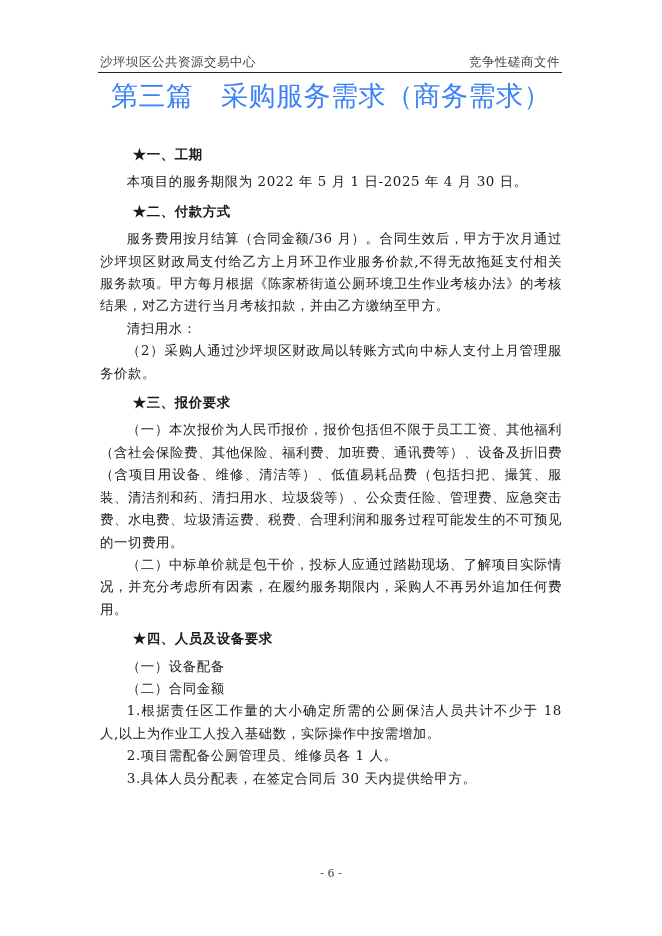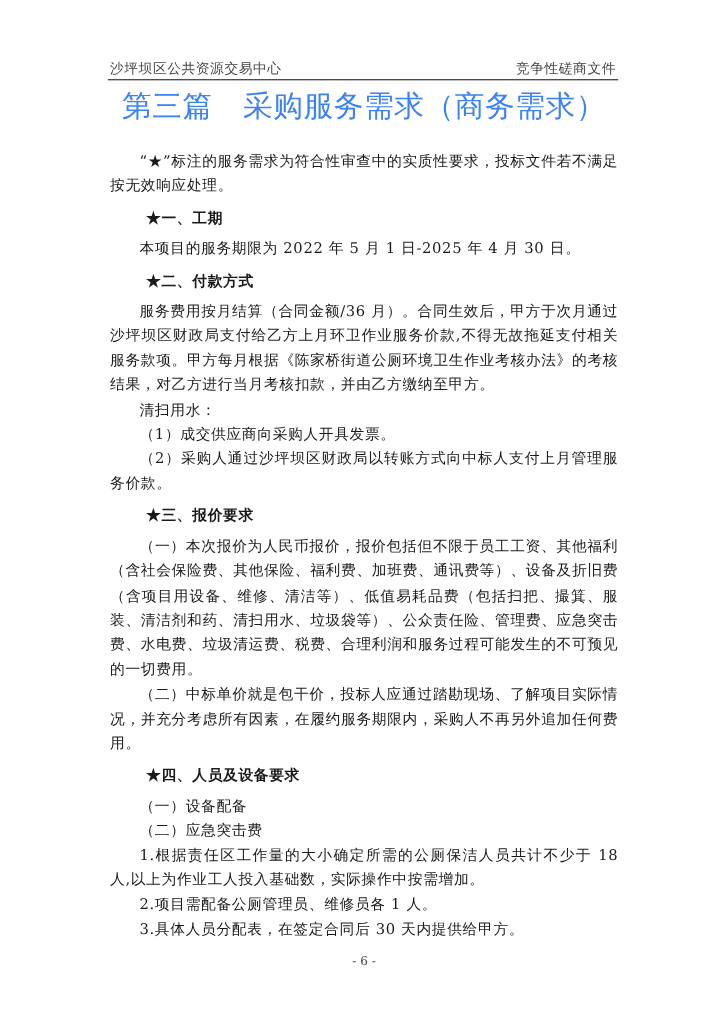--- a/index.html
+++ b/index.html
@@ -23,33 +23,31 @@
 
 <div class="page">
   <div class="header">
     <span class="left">沙坪坝区公共资源交易中心</span>
     <span class="right">竞争性磋商文件</span>
   </div>
 
   <div class="title">第三篇　采购服务需求（商务需求）</div>
 
   <div class="body">
-    <p class="p">“★”标注的服务需求为符合性审查中的实质性要求，投标文件若不满足按无效响应处理。</p>
     <p class="h">★一、工期</p>
     <p class="p">本项目的服务期限为 2022 年 5 月 1 日-2025 年 4 月 30 日。</p>
     <p class="h">★二、付款方式</p>
     <p class="p">服务费用按月结算（合同金额/36 月）。合同生效后，甲方于次月通过沙坪坝区财政局支付给乙方上月环卫作业服务价款,不得无故拖延支付相关服务款项。甲方每月根据《陈家桥街道公厕环境卫生作业考核办法》的考核结果，对乙方进行当月考核扣款，并由乙方缴纳至甲方。</p>
     <p class="p">清扫用水：</p>
-    <p class="p">（1）成交供应商向采购人开具发票。</p>
     <p class="p">（2）采购人通过沙坪坝区财政局以转账方式向中标人支付上月管理服务价款。</p>
     <p class="h">★三、报价要求</p>
     <p class="p">（一）本次报价为人民币报价，报价包括但不限于员工工资、其他福利（含社会保险费、其他保险、福利费、加班费、通讯费等）、设备及折旧费（含项目用设备、维修、清洁等）、低值易耗品费（包括扫把、撮箕、服装、清洁剂和药、清扫用水、垃圾袋等）、公众责任险、管理费、应急突击费、水电费、垃圾清运费、税费、合理利润和服务过程可能发生的不可预见的一切费用。</p>
     <p class="p">（二）中标单价就是包干价，投标人应通过踏勘现场、了解项目实际情况，并充分考虑所有因素，在履约服务期限内，采购人不再另外追加任何费用。</p>
     <p class="h">★四、人员及设备要求</p>
     <p class="p">（一）设备配备</p>
-    <p class="p">（二）应急突击费</p>
+    <p class="p">（二）合同金额</p>
     <p class="p">1.根据责任区工作量的大小确定所需的公厕保洁人员共计不少于 18 人,以上为作业工人投入基础数，实际操作中按需增加。</p>
     <p class="p">2.项目需配备公厕管理员、维修员各 1 人。</p>
     <p class="p">3.具体人员分配表，在签定合同后 30 天内提供给甲方。</p>
   </div>
 
   <div class="footer">- 6 -</div>
 </div>
 
 </body></html>

